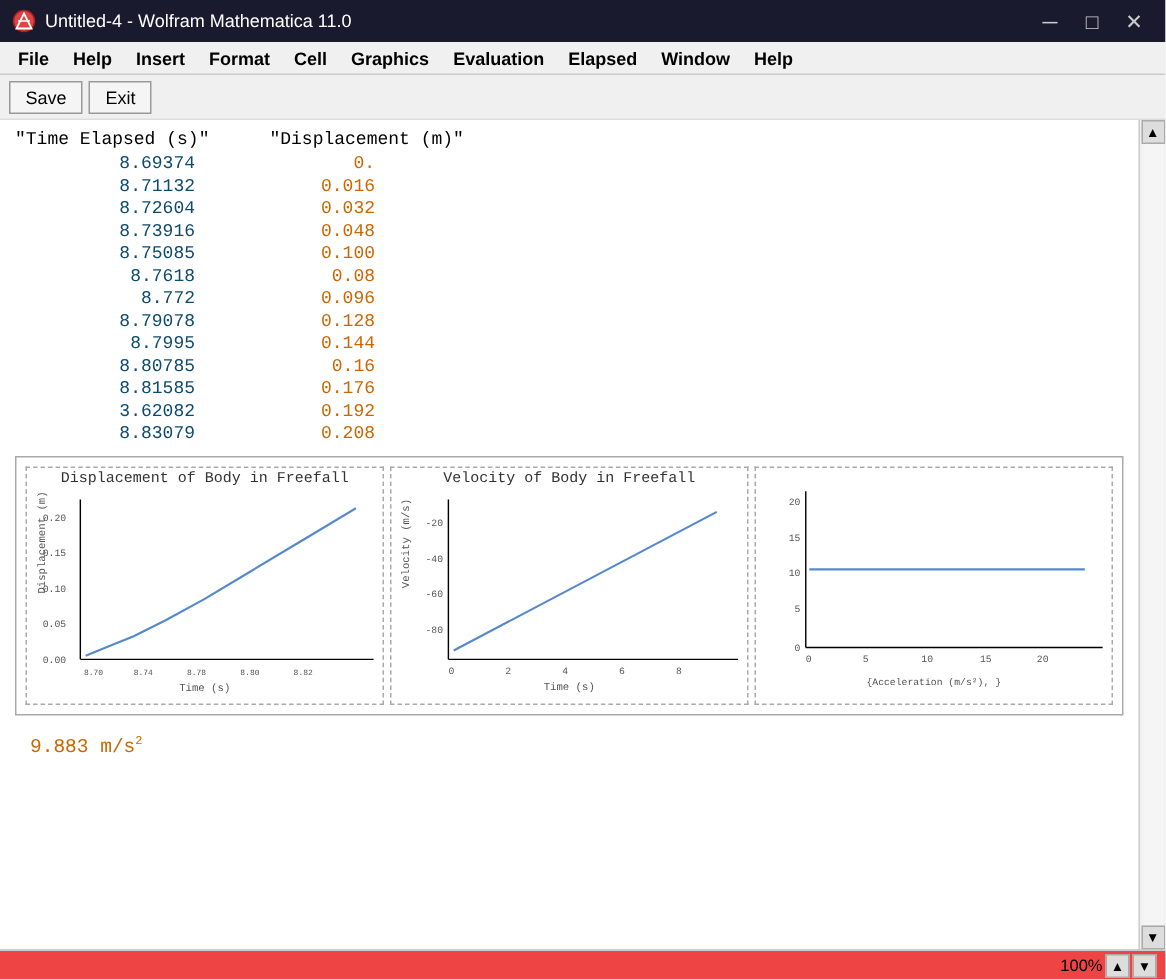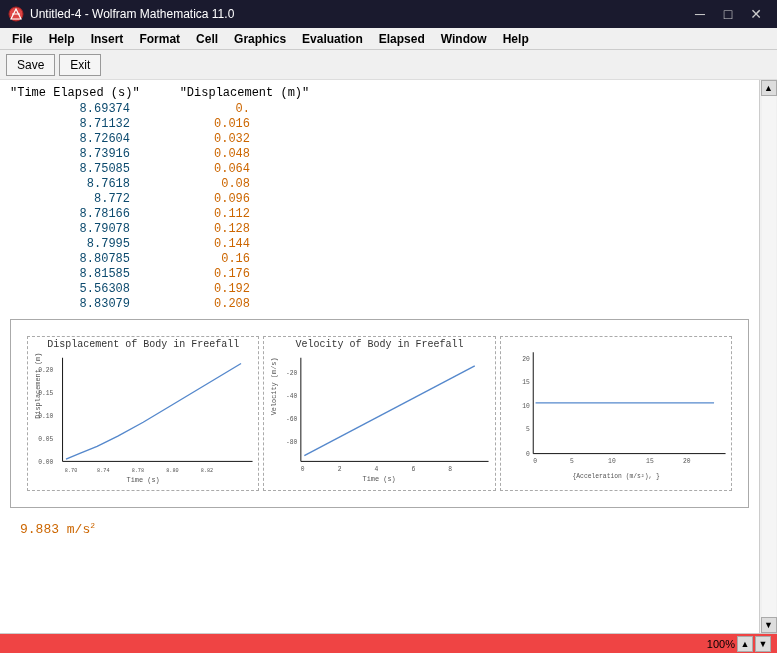--- a/index.html
+++ b/index.html
@@ -110,21 +110,21 @@
     .col-header {
       color: #000;
     }
 
     
     #charts-container {
       border: 1px solid #aaa;
       display: flex;
       flex-direction: row;
       margin: 8px 0;
-      padding: 16px;
+      padding: 6px;
       gap: 4px;
       background: white;
     }
     .chart-box {
       flex: 1;
       border: 1px dashed #aaa;
       display: flex;
       flex-direction: column;
       align-items: center;
       min-height: 140px;
@@ -226,52 +226,48 @@
     <div class="data-row">
         <span class="col-time">8.72604</span>
         <span class="col-disp">0.032</span>
       </div>
     <div class="data-row">
         <span class="col-time">8.73916</span>
         <span class="col-disp">0.048</span>
       </div>
     <div class="data-row">
         <span class="col-time">8.75085</span>
-        <span class="col-disp">0.064</span>
+        <span class="col-disp">0.100</span>
       </div>
     <div class="data-row">
         <span class="col-time">8.7618</span>
         <span class="col-disp">0.08</span>
       </div>
     <div class="data-row">
         <span class="col-time">8.772</span>
         <span class="col-disp">0.096</span>
       </div>
     <div class="data-row">
-        <span class="col-time">8.78166</span>
-        <span class="col-disp">0.112</span>
-      </div>
-    <div class="data-row">
         <span class="col-time">8.79078</span>
         <span class="col-disp">0.128</span>
       </div>
     <div class="data-row">
         <span class="col-time">8.7995</span>
         <span class="col-disp">0.144</span>
       </div>
     <div class="data-row">
         <span class="col-time">8.80785</span>
         <span class="col-disp">0.16</span>
       </div>
     <div class="data-row">
         <span class="col-time">8.81585</span>
         <span class="col-disp">0.176</span>
       </div>
     <div class="data-row">
-        <span class="col-time">5.56308</span>
+        <span class="col-time">3.62082</span>
         <span class="col-disp">0.192</span>
       </div>
     <div class="data-row">
         <span class="col-time">8.83079</span>
         <span class="col-disp">0.208</span>
       </div>
 
     <div id="charts-container">
 
       <div class="chart-box">

